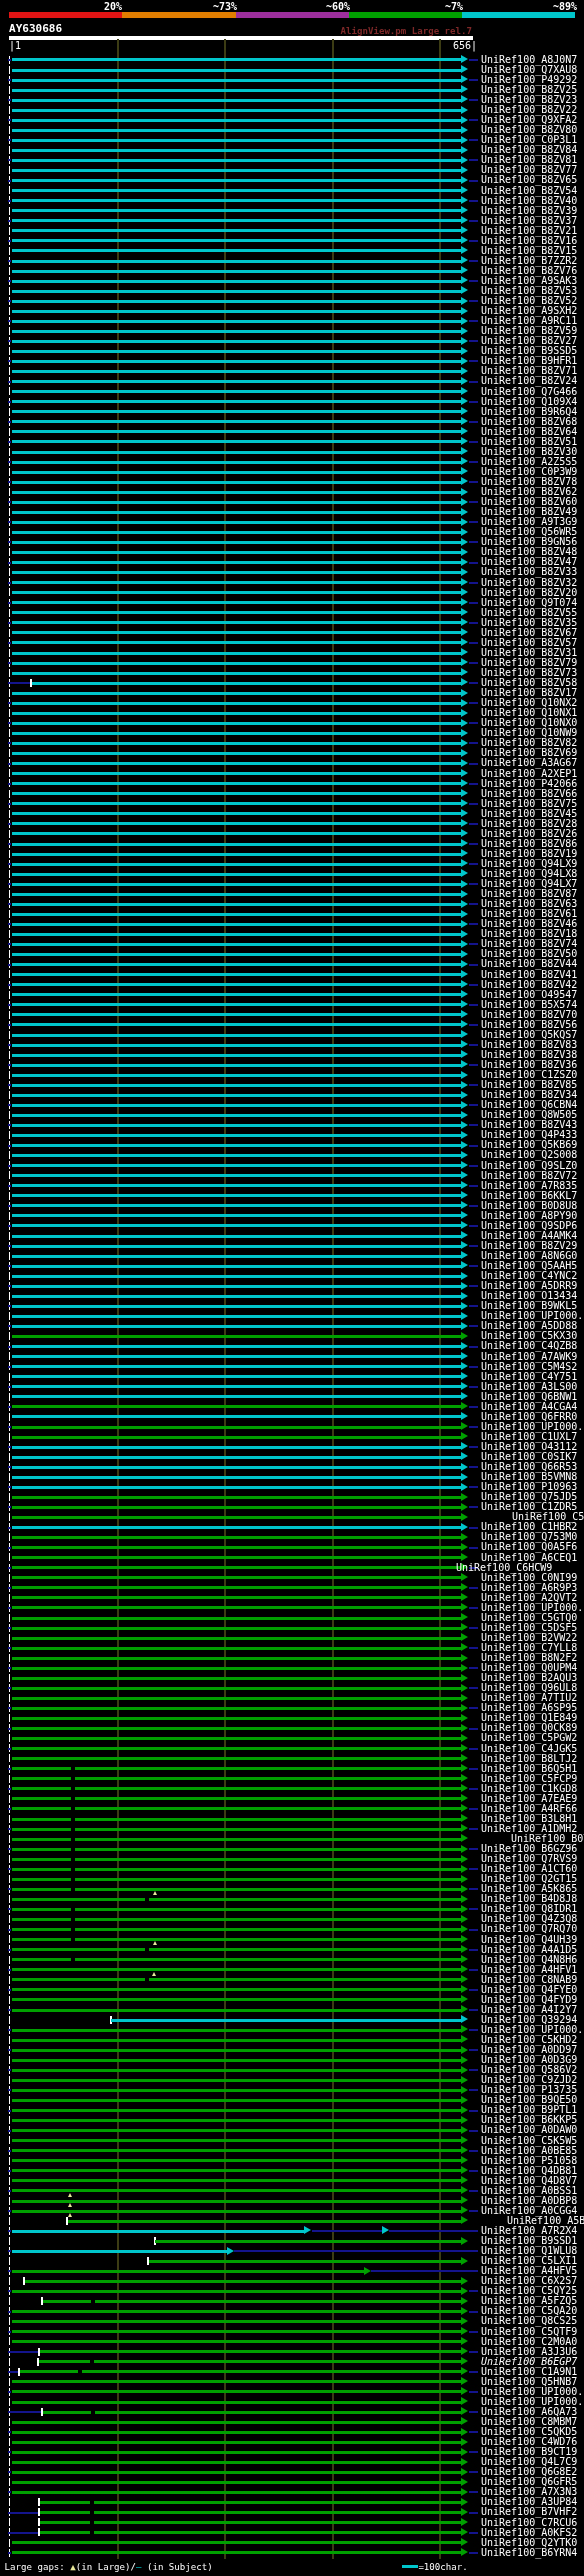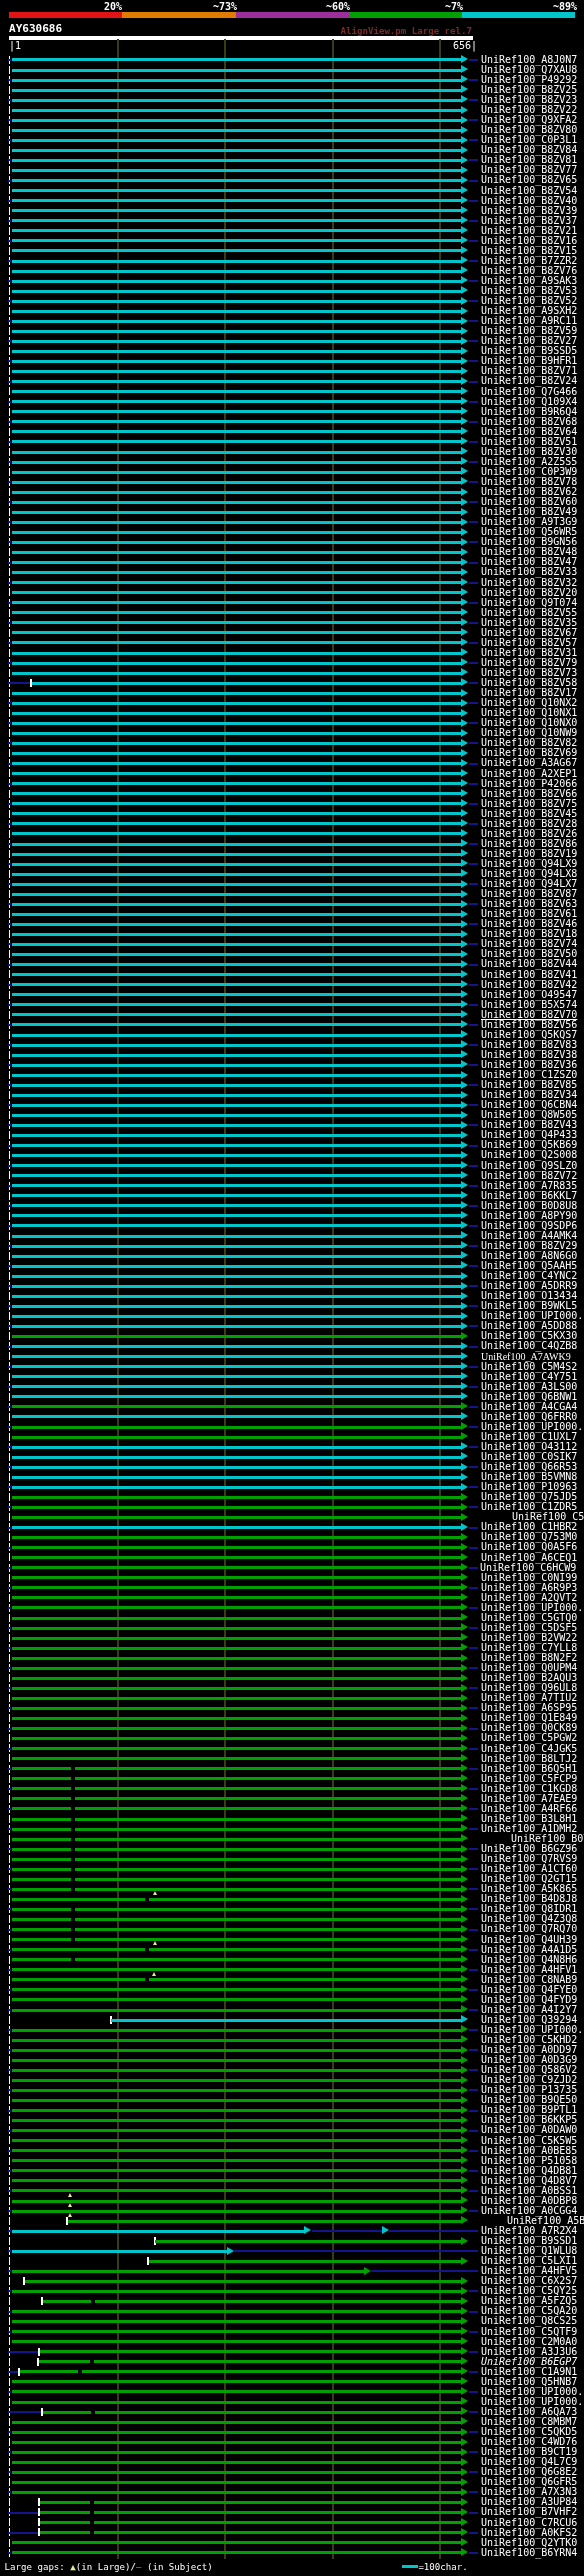--- a/index.html
+++ b/index.html
@@ -533,21 +533,21 @@
       <div class="row-label" style="left: 481px; top: 990px;">UniRef100_O49547</div>
       <div class="abs tick" style="left: 9.1px; top: 1001px; width: 1.4px; height: 8.2px; background: rgb(255, 255, 255);"></div>
       <div class="abs lead" style="left: 8.2px; top: 1004px; width: 2.7px; height: 1.8px; background: rgb(20, 20, 140);"></div>
       <div class="abs bar" style="left: 12px; top: 1003px; width: 450px; height: 2.7px; background: rgb(0, 198, 203);"></div>
       <div class="abs arrow" style="left: 461px; top: 1000px; width: 0px; height: 0px; border-left: 7.3px solid rgb(0, 198, 203);"></div>
       <div class="abs lead" style="left: 469px; top: 1004px; width: 9.1px; height: 1.8px; background: rgb(20, 20, 140);"></div>
       <div class="row-label" style="left: 481px; top: 1000px;">UniRef100_B5X574</div>
       <div class="abs tick" style="left: 9.1px; top: 1011px; width: 1.4px; height: 8.2px; background: rgb(255, 255, 255);"></div>
       <div class="abs bar" style="left: 12px; top: 1013px; width: 450px; height: 2.7px; background: rgb(0, 198, 203);"></div>
       <div class="abs arrow" style="left: 461px; top: 1010px; width: 0px; height: 0px; border-left: 7.3px solid rgb(0, 198, 203);"></div>
-      <div class="row-label" style="left: 481px; top: 1010px; text-decoration: underline;">UniRef100_B8ZV70</div>
+      <div class="row-label" style="left: 481px; top: 1010px;">UniRef100_B8ZV70</div>
       <div class="abs tick" style="left: 9.1px; top: 1021px; width: 1.4px; height: 8.2px; background: rgb(255, 255, 255);"></div>
       <div class="abs lead" style="left: 8.2px; top: 1024px; width: 2.7px; height: 1.8px; background: rgb(20, 20, 140);"></div>
       <div class="abs bar" style="left: 12px; top: 1023px; width: 450px; height: 2.7px; background: rgb(0, 198, 203);"></div>
       <div class="abs arrow" style="left: 461px; top: 1020px; width: 0px; height: 0px; border-left: 7.3px solid rgb(0, 198, 203);"></div>
       <div class="abs lead" style="left: 469px; top: 1024px; width: 9.1px; height: 1.8px; background: rgb(20, 20, 140);"></div>
       <div class="row-label" style="left: 481px; top: 1020px;">UniRef100_B8ZV56</div>
       <div class="abs tick" style="left: 9.1px; top: 1031px; width: 1.4px; height: 8.2px; background: rgb(255, 255, 255);"></div>
       <div class="abs bar" style="left: 12px; top: 1034px; width: 450px; height: 2.7px; background: rgb(0, 198, 203);"></div>
       <div class="abs arrow" style="left: 461px; top: 1030px; width: 0px; height: 0px; border-left: 7.3px solid rgb(0, 198, 203);"></div>
       <div class="row-label" style="left: 481px; top: 1030px;">UniRef100_Q5KQS7</div>
@@ -703,21 +703,21 @@
       <div class="row-label" style="left: 481px; top: 1331px;">UniRef100_C5KX30</div>
       <div class="abs tick" style="left: 9.1px; top: 1342px; width: 1.4px; height: 8.2px; background: rgb(255, 255, 255);"></div>
       <div class="abs lead" style="left: 8.2px; top: 1346px; width: 2.7px; height: 1.8px; background: rgb(20, 20, 140);"></div>
       <div class="abs bar" style="left: 12px; top: 1345px; width: 450px; height: 2.7px; background: rgb(0, 198, 203);"></div>
       <div class="abs arrow" style="left: 461px; top: 1342px; width: 0px; height: 0px; border-left: 7.3px solid rgb(0, 198, 203);"></div>
       <div class="abs lead" style="left: 469px; top: 1346px; width: 9.1px; height: 1.8px; background: rgb(20, 20, 140);"></div>
       <div class="row-label" style="left: 481px; top: 1341px;">UniRef100_C4QZB8</div>
       <div class="abs tick" style="left: 9.1px; top: 1352px; width: 1.4px; height: 8.2px; background: rgb(255, 255, 255);"></div>
       <div class="abs bar" style="left: 12px; top: 1355px; width: 450px; height: 2.7px; background: rgb(0, 198, 203);"></div>
       <div class="abs arrow" style="left: 461px; top: 1352px; width: 0px; height: 0px; border-left: 7.3px solid rgb(0, 198, 203);"></div>
-      <div class="row-label" style="left: 481px; top: 1352px; font-family: Liberation Serif, serif;">UniRef100_A7AWK9</div>
+      <div class="row-label" style="left: 481px; top: 1352px;">UniRef100_A7AWK9</div>
       <div class="abs tick" style="left: 9.1px; top: 1362px; width: 1.4px; height: 8.2px; background: rgb(255, 255, 255);"></div>
       <div class="abs lead" style="left: 8.2px; top: 1366px; width: 2.7px; height: 1.8px; background: rgb(20, 20, 140);"></div>
       <div class="abs bar" style="left: 12px; top: 1365px; width: 450px; height: 2.7px; background: rgb(0, 198, 203);"></div>
       <div class="abs arrow" style="left: 461px; top: 1362px; width: 0px; height: 0px; border-left: 7.3px solid rgb(0, 198, 203);"></div>
       <div class="abs lead" style="left: 469px; top: 1366px; width: 9.1px; height: 1.8px; background: rgb(20, 20, 140);"></div>
       <div class="row-label" style="left: 481px; top: 1362px;">UniRef100_C5M4S2</div>
       <div class="abs tick" style="left: 9.1px; top: 1373px; width: 1.4px; height: 8.2px; background: rgb(255, 255, 255);"></div>
       <div class="abs bar" style="left: 12px; top: 1375px; width: 450px; height: 2.7px; background: rgb(0, 198, 203);"></div>
       <div class="abs arrow" style="left: 461px; top: 1372px; width: 0px; height: 0px; border-left: 7.3px solid rgb(0, 198, 203);"></div>
       <div class="row-label" style="left: 481px; top: 1372px;">UniRef100_C4Y751</div>
@@ -809,21 +809,21 @@
       <div class="row-label" style="left: 481px; top: 1542px;">UniRef100_Q0A5F6</div>
       <div class="abs tick" style="left: 9.1px; top: 1553px; width: 1.4px; height: 8.2px; background: rgb(255, 255, 255);"></div>
       <div class="abs bar" style="left: 12px; top: 1556px; width: 450px; height: 2.7px; background: rgb(0, 160, 0);"></div>
       <div class="abs arrow" style="left: 461px; top: 1553px; width: 0px; height: 0px; border-left: 7.3px solid rgb(0, 160, 0);"></div>
       <div class="row-label" style="left: 481px; top: 1553px;">UniRef100_A6CEQ1</div>
       <div class="abs tick" style="left: 9.1px; top: 1564px; width: 1.4px; height: 8.2px; background: rgb(255, 255, 255);"></div>
       <div class="abs lead" style="left: 8.2px; top: 1567px; width: 2.7px; height: 1.8px; background: rgb(20, 20, 140);"></div>
       <div class="abs bar" style="left: 12px; top: 1566px; width: 450px; height: 2.7px; background: rgb(0, 160, 0);"></div>
       <div class="abs arrow" style="left: 461px; top: 1563px; width: 0px; height: 0px; border-left: 7.3px solid rgb(0, 160, 0);"></div>
       <div class="abs lead" style="left: 469px; top: 1567px; width: 9.1px; height: 1.8px; background: rgb(20, 20, 140);"></div>
-      <div class="row-label" style="left: 480px; top: 1563px; text-align: center;">UniRef100_C6HCW9</div>
+      <div class="row-label" style="left: 456px; top: 1563px; text-align: center;">UniRef100_C6HCW9</div>
       <div class="abs tick" style="left: 9.1px; top: 1574px; width: 1.4px; height: 8.2px; background: rgb(255, 255, 255);"></div>
       <div class="abs bar" style="left: 12px; top: 1576px; width: 450px; height: 2.7px; background: rgb(0, 160, 0);"></div>
       <div class="abs arrow" style="left: 461px; top: 1573px; width: 0px; height: 0px; border-left: 7.3px solid rgb(0, 160, 0);"></div>
       <div class="row-label" style="left: 481px; top: 1573px;">UniRef100_C0NI99</div>
       <div class="abs tick" style="left: 9.1px; top: 1584px; width: 1.4px; height: 8.2px; background: rgb(255, 255, 255);"></div>
       <div class="abs lead" style="left: 8.2px; top: 1587px; width: 2.7px; height: 1.8px; background: rgb(20, 20, 140);"></div>
       <div class="abs bar" style="left: 12px; top: 1586px; width: 450px; height: 2.7px; background: rgb(0, 160, 0);"></div>
       <div class="abs arrow" style="left: 461px; top: 1583px; width: 0px; height: 0px; border-left: 7.3px solid rgb(0, 160, 0);"></div>
       <div class="abs lead" style="left: 469px; top: 1587px; width: 9.1px; height: 1.8px; background: rgb(20, 20, 140);"></div>
       <div class="row-label" style="left: 481px; top: 1583px;">UniRef100_A6R9P3</div>

